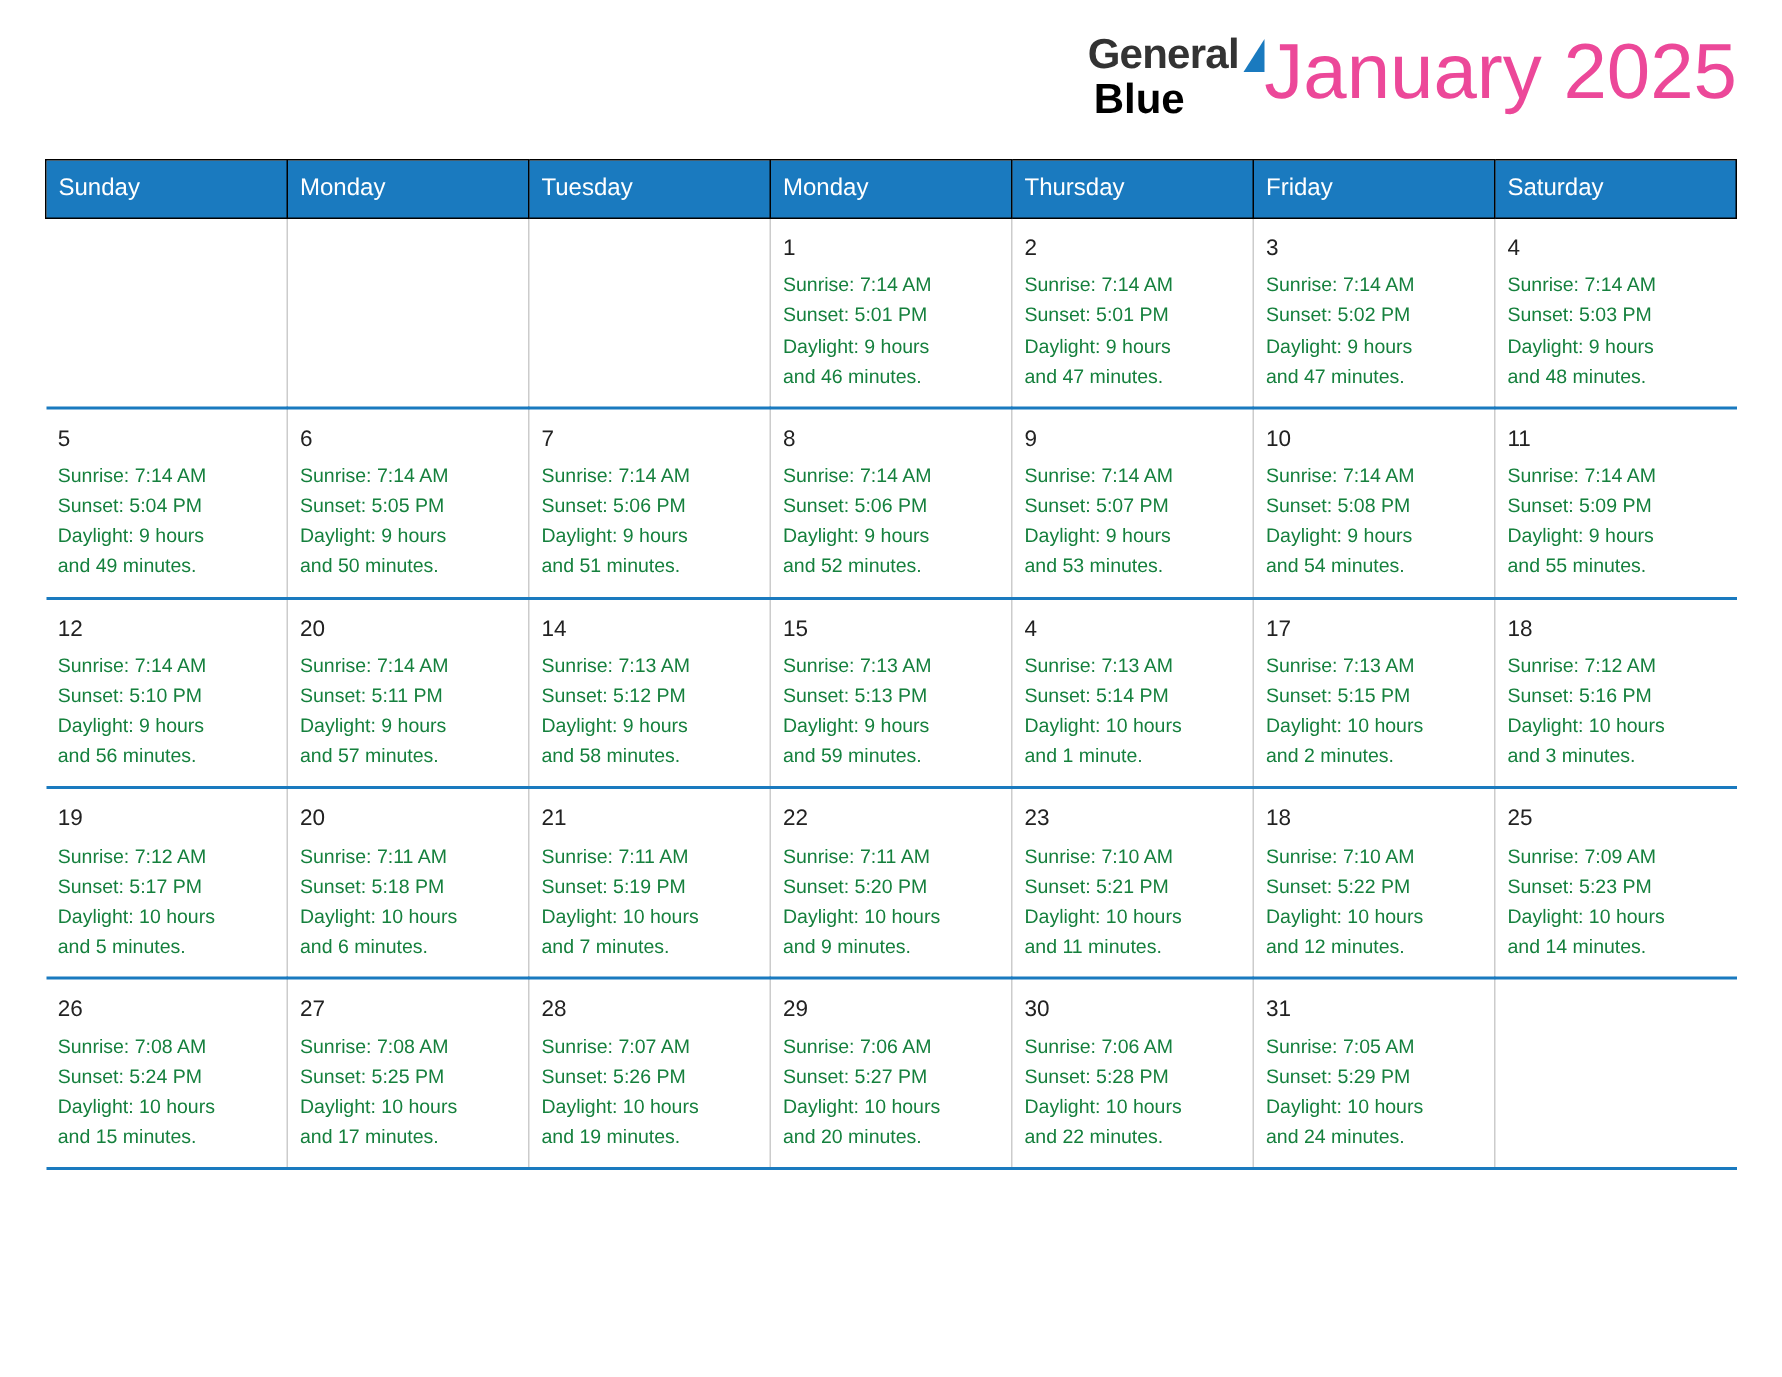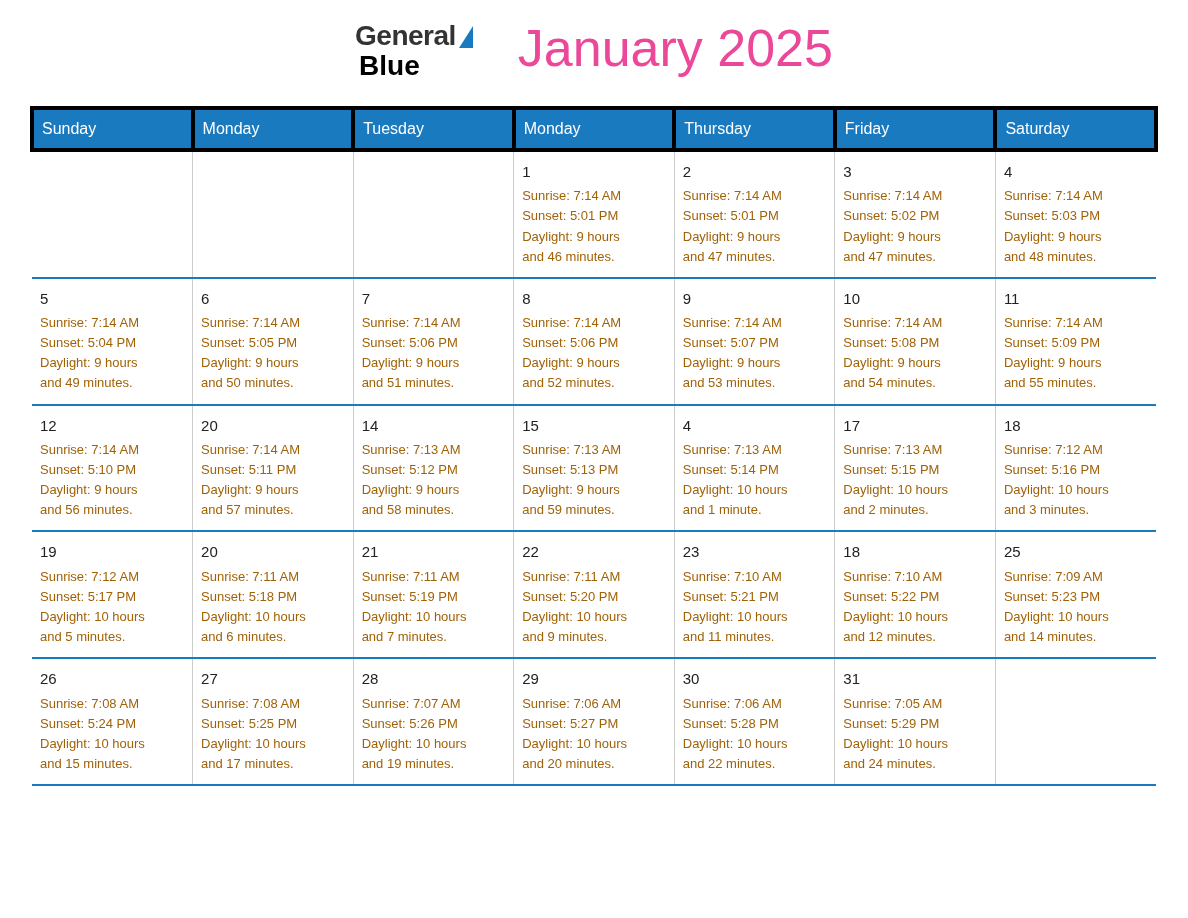--- a/index.html
+++ b/index.html
@@ -5,24 +5,23 @@
     * { box-sizing: border-box; margin: 0; padding: 0; }
     body {
       font-family: Arial, sans-serif;
       background: #fff;
       padding: 20px 30px;
       width: 1188px;
       min-height: 918px;
     }
     .header {
       display: flex;
-      justify-content: center;
+      justify-content: flex-end;
       align-items: flex-start;
       margin-bottom: 24px;
-      gap: 45px;
     }
     .logo {
       display: flex;
       flex-direction: column;
       align-items: flex-start;
     }
     .logo-top {
       display: flex;
       align-items: center;
     }
@@ -68,21 +67,21 @@
     }
     .calendar thead tr {
       background-color: #1a7abf;
     }
     .calendar thead th {
       color: #fff;
       padding: 10px 8px;
       text-align: left;
       font-size: 16px;
       font-weight: normal;
-      border: 4px solid #000000;
+      border: 1px solid #000000;
     }
     .calendar tbody tr {
       border-bottom: 2px solid #1a7abf;
     }
     .calendar tbody td {
       vertical-align: top;
       padding: 8px 8px 10px 8px;
       border-left: 1px solid #ccc;
       border-right: 1px solid #ccc;
       width: 14.28%;
@@ -98,21 +97,21 @@
       border-right: none;
     }
     .day-number {
       font-size: 15px;
       font-weight: normal;
       margin-bottom: 3px;
       display: block;
     }
     .day-info {
       font-size: 13px;
-      color: #a16207;
+      color: #15803d;
       line-height: 1.55;
     }
     .empty-cell {
       background: #fff;
     }
   </style>
 </head>
 <body>
 
 <div class="header">

